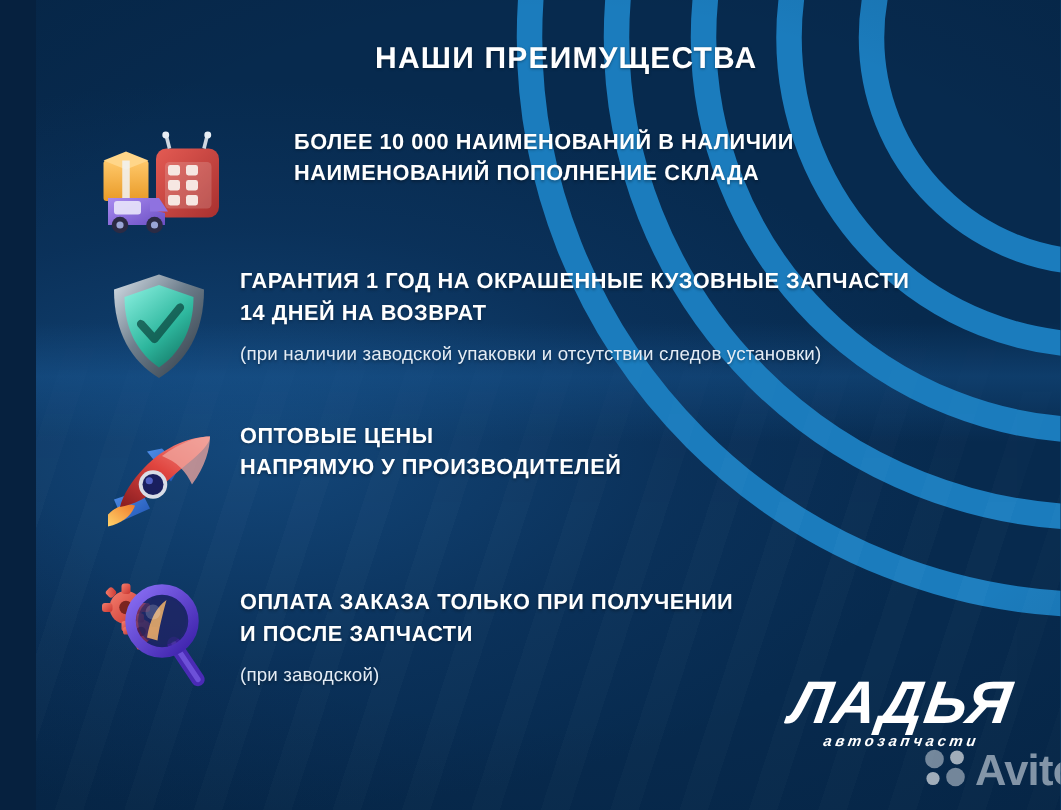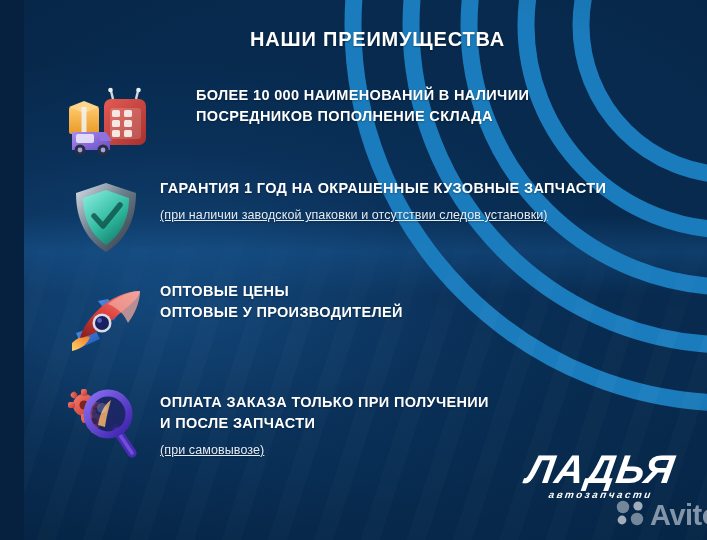--- a/index.html
+++ b/index.html
@@ -123,21 +123,20 @@
   }
   .f-note {
     color: #e4ecf5;
     font-size: 12.5px;
     font-weight: normal;
     letter-spacing: 0.1px;
     line-height: 18px;
     margin-top: 7px;
     white-space: nowrap;
     text-shadow: 0 1px 2px rgba(0,0,0,0.3);
-    text-decoration: underline;
   }
 
   #feature-0 { top: 83px; gap: 36px; }
   #feature-1 { top: 176px; }
   #feature-2 { top: 279px; }
   #feature-3 { top: 379px; align-items: flex-end; }
 
   
   .brand {
     position: absolute;
@@ -252,21 +251,21 @@
           <path d="M40 47 h6 l6 9 h-12 z" fill="#8f72e0"></path>
           <rect x="16" y="49" width="18" height="9" rx="2" fill="#e9e6fb" opacity=".9"></rect>
           <circle cx="20" cy="65" r="5.5" fill="#2b2b44"></circle>
           <circle cx="20" cy="65" r="2.4" fill="#9aa6d6"></circle>
           <circle cx="43" cy="65" r="5.5" fill="#2b2b44"></circle>
           <circle cx="43" cy="65" r="2.4" fill="#9aa6d6"></circle>
         </svg>
       </div>
       <div class="text-wrap">
         <div class="f-line">БОЛЕЕ 10 000 НАИМЕНОВАНИЙ В НАЛИЧИИ</div>
-        <div class="f-line">ПОСРЕДНИКОВ ПОПОЛНЕНИЕ СКЛАДА</div>
+        <div class="f-line">НАИМЕНОВАНИЙ ПОПОЛНЕНИЕ СКЛАДА</div>
       </div>
     </div>
 
     <div class="feature" id="feature-1">
       <div class="icon-wrap">
         <svg width="76" height="80" viewBox="0 0 76 80" xmlns="http://www.w3.org/2000/svg">
           <defs>
             <linearGradient id="shOuter" x1="0" y1="0" x2="1" y2="1">
               <stop offset="0" stop-color="#d9e2ea"></stop>
                 <stop offset=".45" stop-color="#6f7f8d"></stop>
@@ -278,20 +277,21 @@
               <stop offset="1" stop-color="#10705f"></stop>
             </linearGradient>
           </defs>
           <path d="M38 5 L68 15 C68 44 56 63 38 74 C20 63 8 44 8 15 Z" fill="url(#shOuter)"></path>
           <path d="M38 12 L61 20 C61 43 51 58 38 67 C25 58 15 43 15 20 Z" fill="url(#shInner)"></path>
           <path d="M26 38 L35 48 L52 27" fill="none" stroke="#0c4a41" stroke-width="5.5" stroke-linecap="round" stroke-linejoin="round" opacity=".75"></path>
         </svg>
       </div>
       <div class="text-wrap">
         <div class="f-line">ГАРАНТИЯ 1 ГОД НА ОКРАШЕННЫЕ КУЗОВНЫЕ ЗАПЧАСТИ</div>
+        <div class="f-line">14 ДНЕЙ НА ВОЗВРАТ</div>
         <div class="f-note">(при наличии заводской упаковки и отсутствии следов установки)</div>
       </div>
     </div>
 
     <div class="feature" id="feature-2">
       <div class="icon-wrap">
         <svg width="88" height="76" viewBox="0 0 88 76" xmlns="http://www.w3.org/2000/svg">
           <defs>
             <linearGradient id="rkBody" x1="0.1" y1="1" x2="0.9" y2="0">
               <stop offset="0" stop-color="#8e1f22"></stop>
@@ -312,21 +312,21 @@
           <path d="M10 62 C16 56 22 54 28 56 C26 62 20 68 10 70 Z" fill="url(#rkFlame)"></path>
           <path d="M78 10 C66 10 48 16 34 31 C26 39 20 49 18 57 C26 56 38 50 47 42 C62 28 78 18 78 10 Z" fill="url(#rkBody)"></path>
           <path d="M78 10 C70 10 58 14 46 23 C56 27 62 33 66 42 C75 30 78 18 78 10 Z" fill="#f0a59d" opacity=".75"></path>
           <circle cx="40" cy="42" r="9.5" fill="#d9dde6"></circle>
           <circle cx="40" cy="42" r="7" fill="#1a1f5e"></circle>
           <circle cx="37.5" cy="39.5" r="2.4" fill="#5b6bd6" opacity=".85"></circle>
         </svg>
       </div>
       <div class="text-wrap">
         <div class="f-line">ОПТОВЫЕ ЦЕНЫ</div>
-        <div class="f-line">ОПТОВЫЕ У ПРОИЗВОДИТЕЛЕЙ</div>
+        <div class="f-line">НАПРЯМУЮ У ПРОИЗВОДИТЕЛЕЙ</div>
       </div>
     </div>
 
     <div class="feature" id="feature-3">
       <div class="icon-wrap">
         <svg width="84" height="78" viewBox="0 0 84 78" xmlns="http://www.w3.org/2000/svg">
           <defs>
             <linearGradient id="mgRing" x1="0" y1="0" x2="1" y2="1">
               <stop offset="0" stop-color="#8a6ff5"></stop>
                 <stop offset="1" stop-color="#3a1fa8"></stop>
@@ -362,21 +362,21 @@
           <circle cx="44" cy="33" r="21" fill="#2a1a72" opacity=".55"></circle>
           <circle cx="44" cy="33" r="21" fill="none" stroke="url(#mgRing)" stroke-width="7"></circle>
           <circle cx="44" cy="33" r="16" fill="#1d2a63" opacity=".6"></circle>
           <path d="M34 44 C36 32 40 24 47 19 C44 30 42 38 41 46 Z" fill="#f2b36a" opacity=".85"></path>
           <circle cx="38" cy="27" r="5" fill="#ffffff" opacity=".18"></circle>
         </svg>
       </div>
       <div class="text-wrap">
         <div class="f-line">ОПЛАТА ЗАКАЗА ТОЛЬКО ПРИ ПОЛУЧЕНИИ</div>
         <div class="f-line">И ПОСЛЕ ЗАПЧАСТИ</div>
-        <div class="f-note">(при самовывозе)</div>
+        <div class="f-note">(при заводской)</div>
       </div>
     </div>
 
     <div class="brand">
       <div class="brand-mark">ЛАДЬЯ</div>
       <div class="brand-sub">автозапчасти</div>
     </div>
 
     <div class="watermark">
       <span class="wm-dots">

